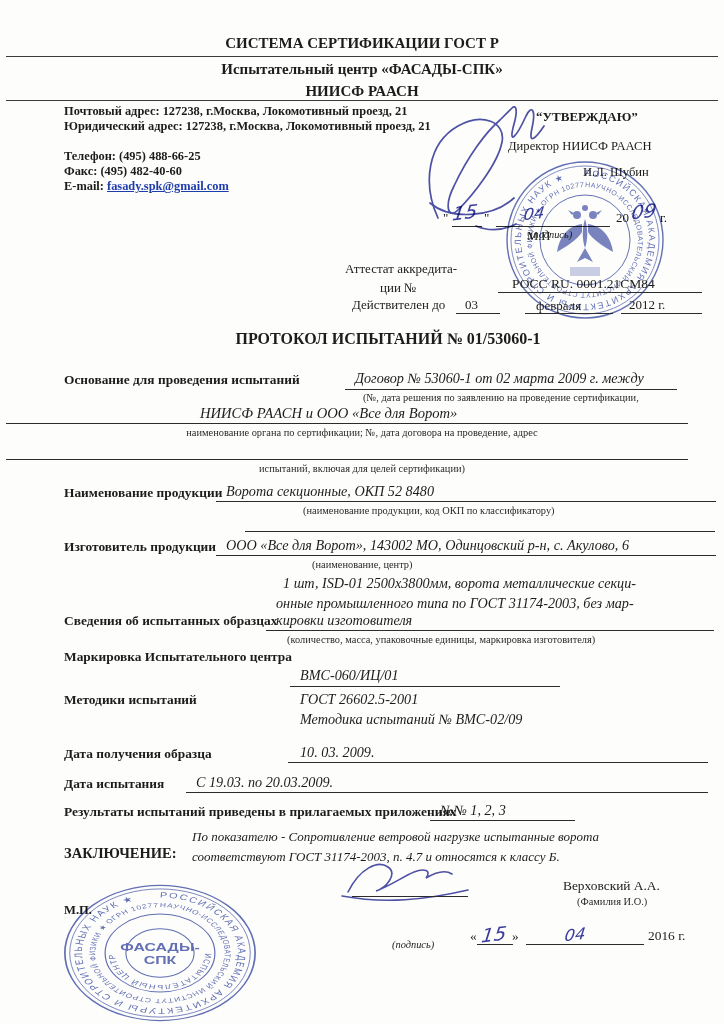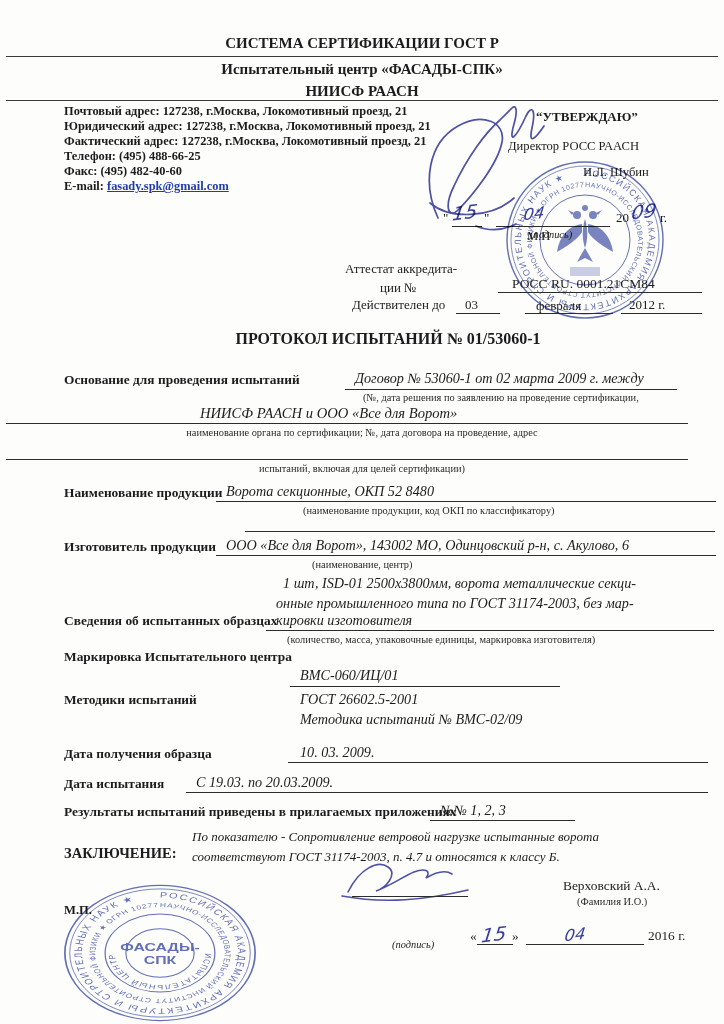--- a/index.html
+++ b/index.html
@@ -31,30 +31,29 @@
 <div class="page">
 
   <div class="abs ctr b h15" style="top:35px">СИСТЕМА СЕРТИФИКАЦИИ ГОСТ Р</div>
   <div class="hr" style="top:56px;left:6px;width:712px"></div>
   <div class="abs ctr b h15" style="top:61px">Испытательный центр «ФАСАДЫ-СПК»</div>
   <div class="abs ctr b h15" style="top:83px">НИИСФ РААСН</div>
   <div class="hr" style="top:100px;left:6px;width:712px;border-bottom-width:1.6px"></div>
 
   <div class="abs addr" style="left:64px;top:104px">Почтовый адрес: 127238, г.Москва, Локомотивный проезд, 21</div>
   <div class="abs addr" style="left:64px;top:119px">Юридический адрес: 127238, г.Москва, Локомотивный проезд, 21</div>
-  <div class="abs addr" style="left:64px;top:134px">Фактический адрес: 127238, г.Москва, Локомотивный проезд, 21</div>
   <div class="abs addr" style="left:64px;top:149px">Телефон: (495) 488-66-25</div>
   <div class="abs addr" style="left:64px;top:164px">Факс: (495) 482-40-60</div>
   <div class="abs addr" style="left:64px;top:179px">
     <span>E-mail:</span>
     <span class="link">fasady.spk@gmail.com</span>
   </div>
 
   <div class="abs b" style="left:536px;top:109px;font-size:13px">“УТВЕРЖДАЮ”</div>
-  <div class="abs" style="left:508px;top:139px;font-size:12.6px">Директор  РОСС РААСН</div>
+  <div class="abs" style="left:508px;top:139px;font-size:12.6px">Директор  НИИСФ РААСН</div>
   <div class="abs" style="left:583px;top:165px;font-size:12.6px">И.Л. Шубин</div>
   <div class="abs i" style="left:530px;top:189px;font-size:10.4px">(подпись)</div>
 
   <div class="abs" style="left:443px;top:210px;font-size:13px">"</div>
   <span class="abs hand hand-big" style="left:453px;top:201px">15</span>
   <div class="abs" style="left:484px;top:210px;font-size:13px">"</div>
   <div class="ln" style="left:452px;top:226px;width:30px"></div>
   <div class="ln" style="left:496px;top:226px;width:114px"></div>
   <span class="abs hand" style="left:524px;top:204px">04</span>
   <div class="abs" style="left:616px;top:210px;font-size:13px">20</div>

